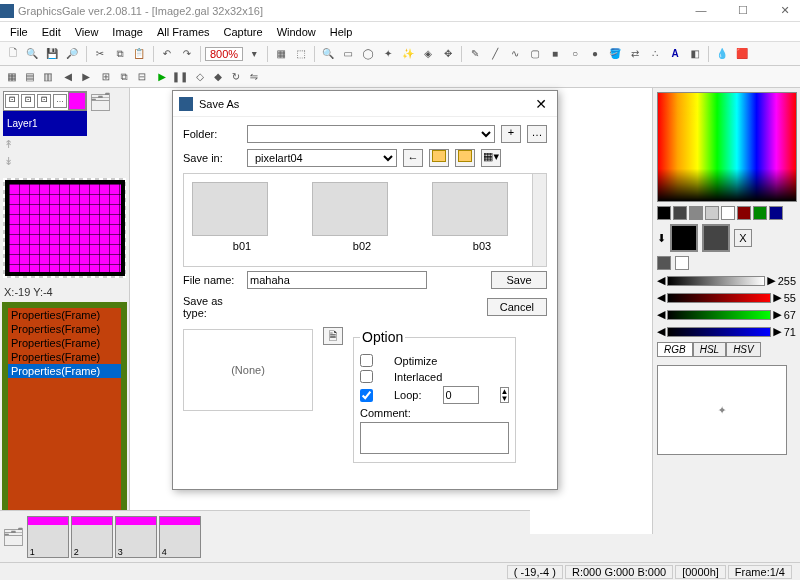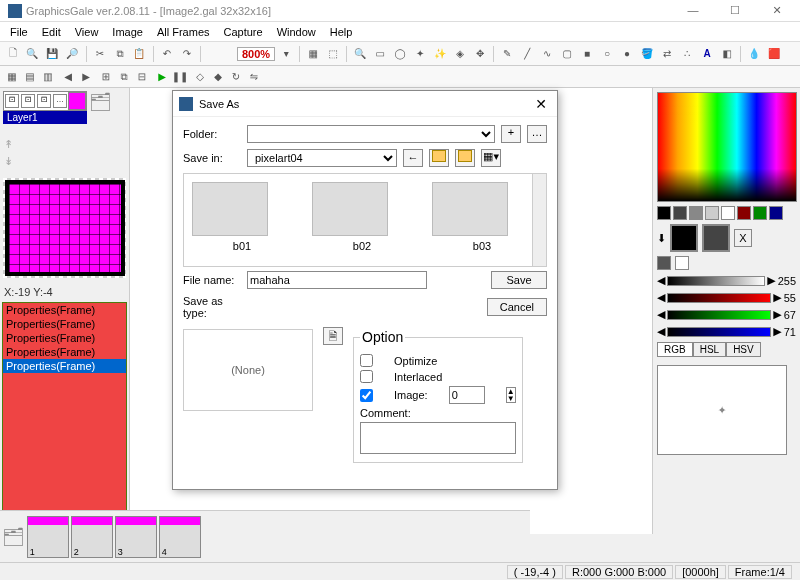--- a/index.html
+++ b/index.html
@@ -1,56 +1,56 @@
 <!DOCTYPE html>
 <html><head>
 <meta charset="utf-8">
 <style>
 * { box-sizing: border-box; margin: 0; padding: 0; font-family: 'Segoe UI', Tahoma, sans-serif; font-size: 11px; }
 body { background: #f0f0f0; width: 800px; height: 580px; overflow: hidden; position: relative; }
-.titlebar { height: 22px; background: #fff; border-bottom: 1px solid #ddd; display: flex; align-items: center; padding: 0 8px; }
+.titlebar { height: 22px; background: #fff; border-bottom: 1px solid #ddd; display: flex; align-items: center; padding: 0 0; }
 .titlebar .icon { width: 14px; height: 14px; background: #2a5a8a; margin-right: 4px; }
 .titlebar .title { flex: 1; color: #888; }
 .titlebar .winbtns { display: flex; gap: 12px; }
 .titlebar .winbtn { width: 30px; text-align: center; color: #666; cursor: default; }
 .menubar { height: 20px; background: #fff; display: flex; align-items: center; padding: 0 4px; gap: 2px; border-bottom: 1px solid #ddd; }
 .menubar span { padding: 2px 6px; cursor: default; }
 .toolbar { background: #f8f8f8; border-bottom: 1px solid #ccc; display: flex; align-items: center; padding: 2px 4px; gap: 2px; flex-wrap: wrap; height: 24px; }
 .toolbar .tbtn { width: 18px; height: 18px; border: 1px solid transparent; display: flex; align-items: center; justify-content: center; font-size: 10px; color: #555; }
 .toolbar .sep { width: 1px; height: 16px; background: #ccc; margin: 0 2px; }
-.zoom { color: #c00; font-weight: bold; padding: 0 4px; border: 1px solid #aaa; background: #fff; margin-left: 32px; }
+.zoom { color: #c00; font-weight: normal; padding: 0 4px; border: 1px solid #aaa; background: #fff; }
 .toolbar2 { background: #f8f8f8; border-bottom: 1px solid #ccc; display: flex; align-items: center; padding: 2px 4px; gap: 2px; height: 22px; }
 .toolbar2 .tbtn { width: 16px; height: 16px; display:flex; align-items:center; justify-content:center; font-size:10px; color:#555; }
 .workarea { display: flex; height: 446px; }
 .leftpanel { width: 130px; background: #f0f0f0; border-right: 1px solid #ccc; display: flex; flex-direction: column; }
 .layerbox { height: 46px; padding: 3px; display:flex; align-items:flex-start; gap:2px; }
 .layerstrip { display:flex; align-items:center; background:#fff; border:1px solid #888; }
 .layersq { width:14px; height:14px; border:1px solid #888; margin:1px; font-size:8px; text-align:center; }
-.layerlabel { background:#00a; color:#fff; padding:1px 4px; font-size:10px; }
+.layerlabel { background:#00a; color:#fff; padding:7px 4px; font-size:10px; }
 .layerthumb { width:18px; height:18px; background:#f0f; border:1px solid #888; }
 .stackicon { font-size:18px; color:#888; }
 .arrows { display:flex; flex-direction:column; gap:4px; padding:4px; color:#aaa; font-size:14px; }
 .canvasarea { margin: 6px 3px; }
 .canvas { width: 120px; height: 96px; background: #f0f; border: 4px solid #000; position:relative; }
 .canvas::before { content:""; position:absolute; inset:0; background-image: linear-gradient(#0008 1px, transparent 1px), linear-gradient(90deg, #0008 1px, transparent 1px); background-size: 10px 10px; }
 .chksurround { padding:2px; background: repeating-conic-gradient(#ccc 0 25%, #fff 0 50%) 0 0/8px 8px; }
 .coord { padding: 2px 4px; color: #333; }
-.proplist { flex:1; border:1px solid #4d7c0f; background:#ef4444; margin:2px; overflow:hidden; }
+.proplist { flex:1; border:6px solid #4d7c0f; background:#c2410c; margin:2px; overflow:hidden; }
 .proplist .prow { padding:1px 3px; }
 .proplist .prow.sel { background:#0066cc; color:#fff; }
 .centercanvas { flex:1; background:#fff; position:relative; }
 .rightpanel { width: 148px; background:#f0f0f0; border-left:1px solid #ccc; padding:4px; display:flex; flex-direction:column; gap:4px; }
 .palette { width: 140px; height: 110px; background: linear-gradient(to right, red, orange, yellow, lime, cyan, blue, magenta, red), linear-gradient(to bottom, #fff, #0000 30%, #0000 70%, #000); background-blend-mode: multiply; border:1px solid #888; }
 .swatchrow { display:flex; gap:2px; }
 .swatch { width:14px; height:14px; border:1px solid #888; }
 .colorbox { display:flex; align-items:center; gap:4px; }
 .bigswatch { width:28px; height:28px; border:2px solid #888; }
 .slider { display:flex; align-items:center; gap:2px; }
 .sliderbar { flex:1; height:10px; border:1px solid #888; }
-.tabs { display:flex; gap:0; }
+.tabs { display:flex; gap:0;font-style:italic; }
 .tabs .tab { border:1px solid #888; padding:1px 6px; background:#eee; font-size:10px; }
 .tabs .tab.active { background:#fff; }
 .preview { width:130px; height:90px; background:#fff; border:1px solid #888; margin-top:4px; display:flex; align-items:center; justify-content:center; color:#888; }
 .framestrip { position:absolute; left:0; bottom:18px; height:52px; width: 530px; background:#f0f0f0; border-top:1px solid #ccc; display:flex; align-items:center; padding:2px; gap:2px; }
 .frame { width:42px; height:42px; border:1px solid #888; background:#ddd; position:relative; display:flex; flex-direction:column; }
 .frame .ftop { height:8px; background:#f0f; }
 .frame .fnum { position:absolute; bottom:0; left:2px; font-size:9px; }
 .statusbar { position:absolute; bottom:0; left:0; right:0; height:18px; background:#f0f0f0; border-top:1px solid #ccc; display:flex; justify-content:flex-end; align-items:center; padding:0 8px; gap:2px; font-size:10px; }
 .statusbar .scell { border:1px solid #ccc; padding:0 6px; }
 
@@ -345,21 +345,21 @@
         <div class="opt-row">
             <input type="checkbox" style="">
             <span>Optimize</span>
           </div>
         <div class="opt-row">
             <input type="checkbox" style="">
             <span>Interlaced</span>
           </div>
         <div class="opt-row">
             <input type="checkbox" checked="" style="">
-            <span>Image:</span>
+            <span>Loop:</span>
           <input type="text" style="width: 36px;" value="0">
           <span style="border:1px solid #888;font-size:8px;line-height:7px;">▲<br>▼</span>
         </div>
         <div class="opt-row">
             <span>Comment:</span>
           </div>
         <textarea style="width: 100%; height: 32px; border: 1px solid rgb(136, 136, 136); resize: none;"></textarea>
       </fieldset>
     </div>
   </div>

